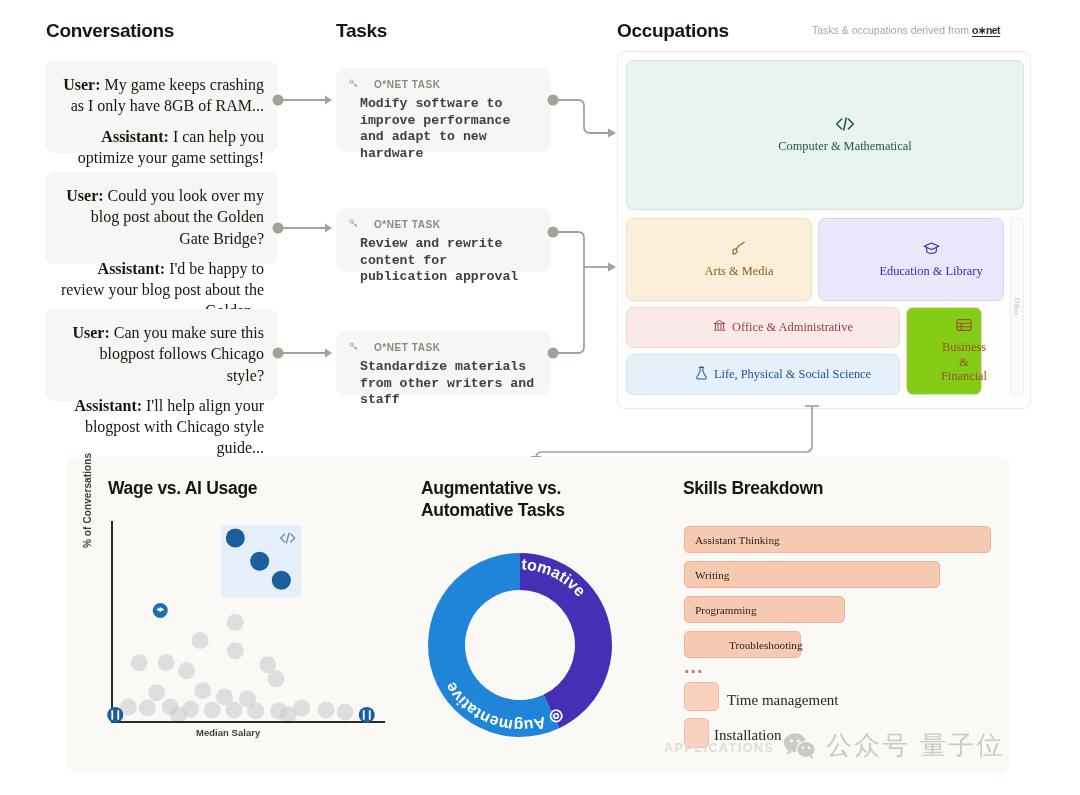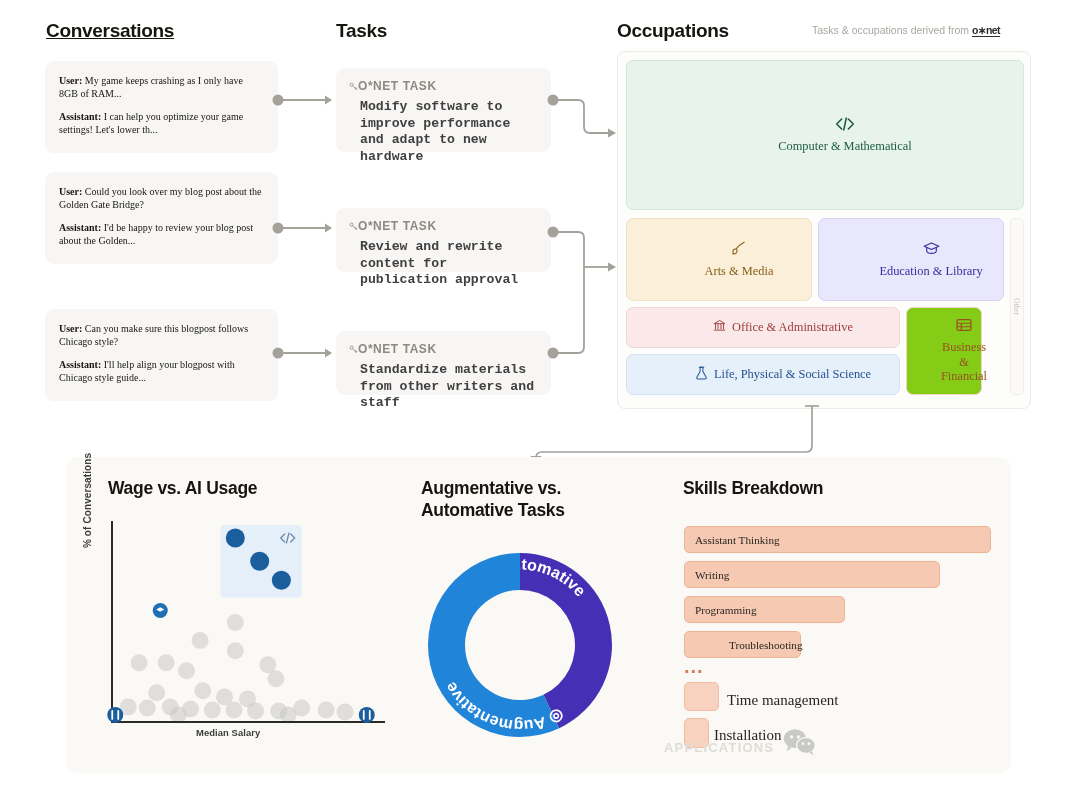--- a/index.html
+++ b/index.html
@@ -14,21 +14,21 @@
 
   
   .col-title {
     position: absolute;
     font-family: "Liberation Sans", sans-serif;
     font-weight: 700;
     font-size: 19px;
     letter-spacing: -0.3px;
     color: #16150f;
   }
-  #title-conversations { left: 46px;  top: 20px; text-decoration: underline; }
+  #title-conversations { left: 46px;  top: 20px; }
   #title-tasks         { left: 336px; top: 20px; }
   #title-occupations   { left: 617px; top: 20px; }
 
   .derived-note {
     position: absolute;
     left: 812px; top: 24px;
     font-size: 10.5px;
     color: #a8a8a0;
     white-space: nowrap;
   }
@@ -47,44 +47,44 @@
     width: 233px;
     background: #f7f6f4;
     border-radius: 9px;
     padding: 13px 14px;
   }
   #conv-0 { top: 61px;  height: 92px; }
   #conv-1 { top: 172px; height: 92px; }
   #conv-2 { top: 309px; height: 92px; }
   .conv-line {
     font-family: "Liberation Serif", serif;
-    font-size: 10px;
+    font-size: 16px;
     line-height: 1.33;
     color: #17170f;
+    text-align: right;
   }
   .conv-line + .conv-line { margin-top: 9px; }
   .conv-line b { font-weight: 700; }
 
   
   .task-card {
     position: absolute;
     left: 336px;
     width: 215px;
     background: #f7f6f4;
     border-radius: 9px;
     padding: 11px 13px 13px;
   }
   #task-0 { top: 68px;  height: 84px; }
   #task-1 { top: 208px; height: 64px; }
   #task-2 { top: 331px; height: 64px; }
   .task-tag {
     display: flex;
-    align-items: center;
-    gap: 0;
-    font-size: 12px;
+    gap: 16px;
+    font-size: 10px;
     font-weight: 700;
     letter-spacing: 0.55px;
     color: #8a8a80;
     margin-bottom: 6px;
   }
   .task-tag svg { display: block; }
   .task-text {
     font-family: Liberation Mono, monospace;
     font-weight: 700;
     font-size: 13.2px;
@@ -525,13 +525,14 @@
   <svg width="34" height="28" viewBox="0 0 40 32">
     <ellipse cx="14" cy="12" rx="13" ry="11" fill="#c9c9c6"></ellipse>
     <path d="M6 21 L4 27 L10 23 Z" fill="#c9c9c6"></path>
     <circle cx="10" cy="10" r="1.9" fill="#faf9f6"></circle>
     <circle cx="18" cy="10" r="1.9" fill="#faf9f6"></circle>
     <ellipse cx="27" cy="20" rx="11" ry="9.5" fill="#c9c9c6" stroke="#faf9f6" stroke-width="1.6"></ellipse>
     <path d="M34 27 L36 31.5 L31 28.5 Z" fill="#c9c9c6"></path>
     <circle cx="23.5" cy="18" r="1.6" fill="#faf9f6"></circle>
     <circle cx="30.5" cy="18" r="1.6" fill="#faf9f6"></circle>
   </svg>
+  <span>公众号 量子位</span>
 </div>
 
 </body></html>

